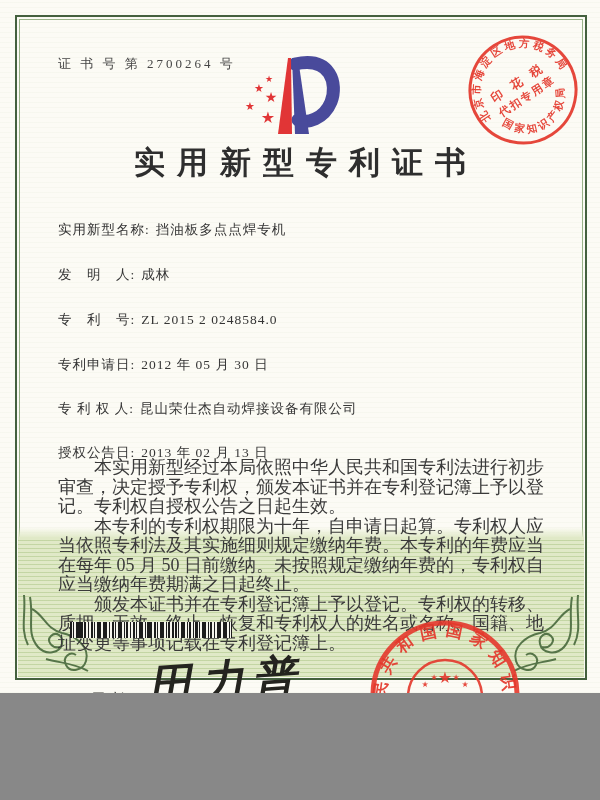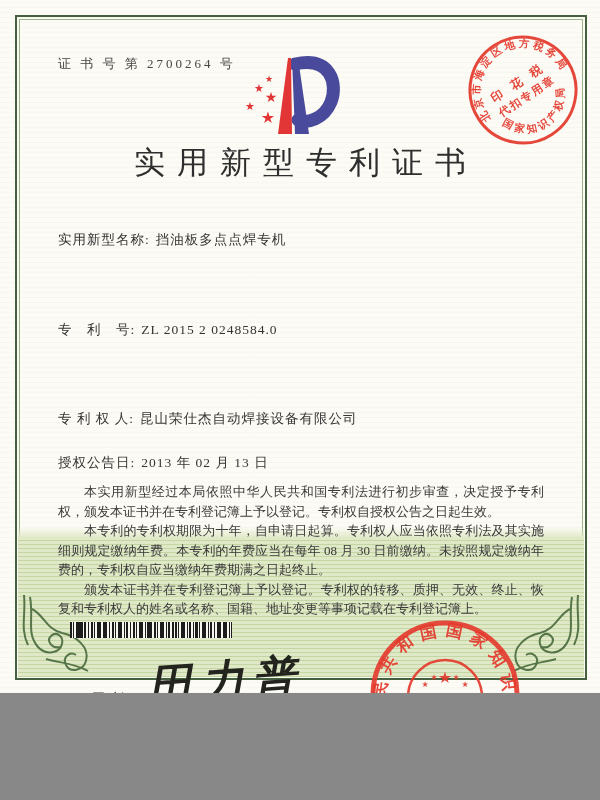--- a/index.html
+++ b/index.html
@@ -17,25 +17,25 @@
     position:absolute; left:18px; right:16px; bottom:16px; height:140px;
     background:
       repeating-linear-gradient(0deg, rgba(160,190,120,0.45) 0 1px, transparent 1px 4px),
       var(--band-green,#e0e9c7);
   }
   .green-band::before{content:""; position:absolute; left:0; right:0; top:-10px; height:10px;
       background:linear-gradient(180deg, rgba(224,233,199,0) 0%, rgba(224,233,199,0.9) 100%);}
   .certno{position:absolute; left:58px; top:55px; font-size:13px; letter-spacing:3px; color:#454545;}
   .logo{position:absolute; left:235px; top:50px;}
   .title{position:absolute; left:0; right:0; top:142px; text-align:center;
-      font-size:31px; font-weight:400; letter-spacing:12px; color:#2e2e2e; text-indent:12px;}
-  .field{position:absolute; left:58px; font-size:13.5px; letter-spacing:1px; color:#353535; white-space:nowrap;margin-top:10px;}
+      font-size:31px; font-weight:700; letter-spacing:12px; color:#2e2e2e; text-indent:12px;}
+  .field{position:absolute; left:58px; font-size:13.5px; letter-spacing:1px; color:#353535; white-space:nowrap;}
   .field .val{margin-left:6px;}
   .f0{top:221px}.f1{top:266px}.f2{top:311px}.f3{top:356px}.f4{top:400px}.f5{top:444px}
-  .paras{position:absolute; left:58px; width:486px; top:482px; font-size:13px; line-height:19.5px;
+  .paras{position:absolute; left:58px; width:486px; top:458px; font-size:18px; line-height:19.5px;
       text-align:justify; color:#3a3a3a;}
   .paras p{margin:0; text-indent:2em;}
   .barcode{position:absolute; left:70px; top:622px; width:162px; height:16px;
       background:
         repeating-linear-gradient(90deg,#1c1c1c 0 1px, transparent 1px 3px),
         repeating-linear-gradient(90deg,#1c1c1c 0 2px, transparent 2px 7px),
         repeating-linear-gradient(90deg,transparent 0 10px, #1c1c1c 10px 12px, transparent 12px 23px);
       background-color:#f6f5ee;}
   .signer-label{position:absolute; left:90px; top:690px; font-size:16px; letter-spacing:5px; color:#3c3c38;text-align:right;}
   .signature{position:absolute; left:148px; top:652px; font-size:44px; font-weight:700; color:#24241f;
@@ -88,27 +88,29 @@
     <text x="34" y="32" font-size="9" fill="#e13536" text-anchor="middle">★</text>
     <text x="24" y="42" font-size="11" fill="#e13536" text-anchor="middle">★</text>
     <text x="36" y="52" font-size="14" fill="#e13536" text-anchor="middle">★</text>
     <text x="15" y="60" font-size="11" fill="#e13536" text-anchor="middle">★</text>
     <text x="33" y="73" font-size="16" fill="#e13536" text-anchor="middle">★</text>
   </svg>
 
   <div class="title">实用新型专利证书</div>
 
   <div class="field f0"><span>实用新型名称:</span><span class="val">挡油板多点点焊专机</span></div>
+  <div class="field f1"><span>发　明　人:</span><span class="val">成林</span></div>
   <div class="field f2"><span>专　利　号:</span><span class="val">ZL 2015 2 0248584.0</span></div>
+  <div class="field f3"><span>专利申请日:</span><span class="val">2012 年 05 月 30 日</span></div>
   <div class="field f4"><span>专 利 权 人:</span><span class="val">昆山荣仕杰自动焊接设备有限公司</span></div>
   <div class="field f5"><span>授权公告日:</span><span class="val">2013 年 02 月 13 日</span></div>
 
   <div class="paras">
     <p>本实用新型经过本局依照中华人民共和国专利法进行初步审查，决定授予专利权，颁发本证书并在专利登记簿上予以登记。专利权自授权公告之日起生效。</p>
-    <p>本专利的专利权期限为十年，自申请日起算。专利权人应当依照专利法及其实施细则规定缴纳年费。本专利的年费应当在每年 08 月 30 日前缴纳。未按照规定缴纳年费的，专利权自应当缴纳年费期满之日起终止。</p>
+    <p>本专利的专利权期限为十年，自申请日起算。专利权人应当依照专利法及其实施细则规定缴纳年费。本专利的年费应当在每年 05 月 50 日前缴纳。未按照规定缴纳年费的，专利权自应当缴纳年费期满之日起终止。</p>
     <p>颁发本证书并在专利登记簿上予以登记。专利权的转移、质押、无效、终止、恢复和专利权人的姓名或名称、国籍、地址变更等事项记载在专利登记簿上。</p>
   </div>
 
   <div class="barcode"></div>
 
   <div class="signer-label">局长</div>
   <div class="signature">田力普</div>
 
   <svg class="seal" width="190" height="190" viewBox="0 0 190 190">
     <defs>

